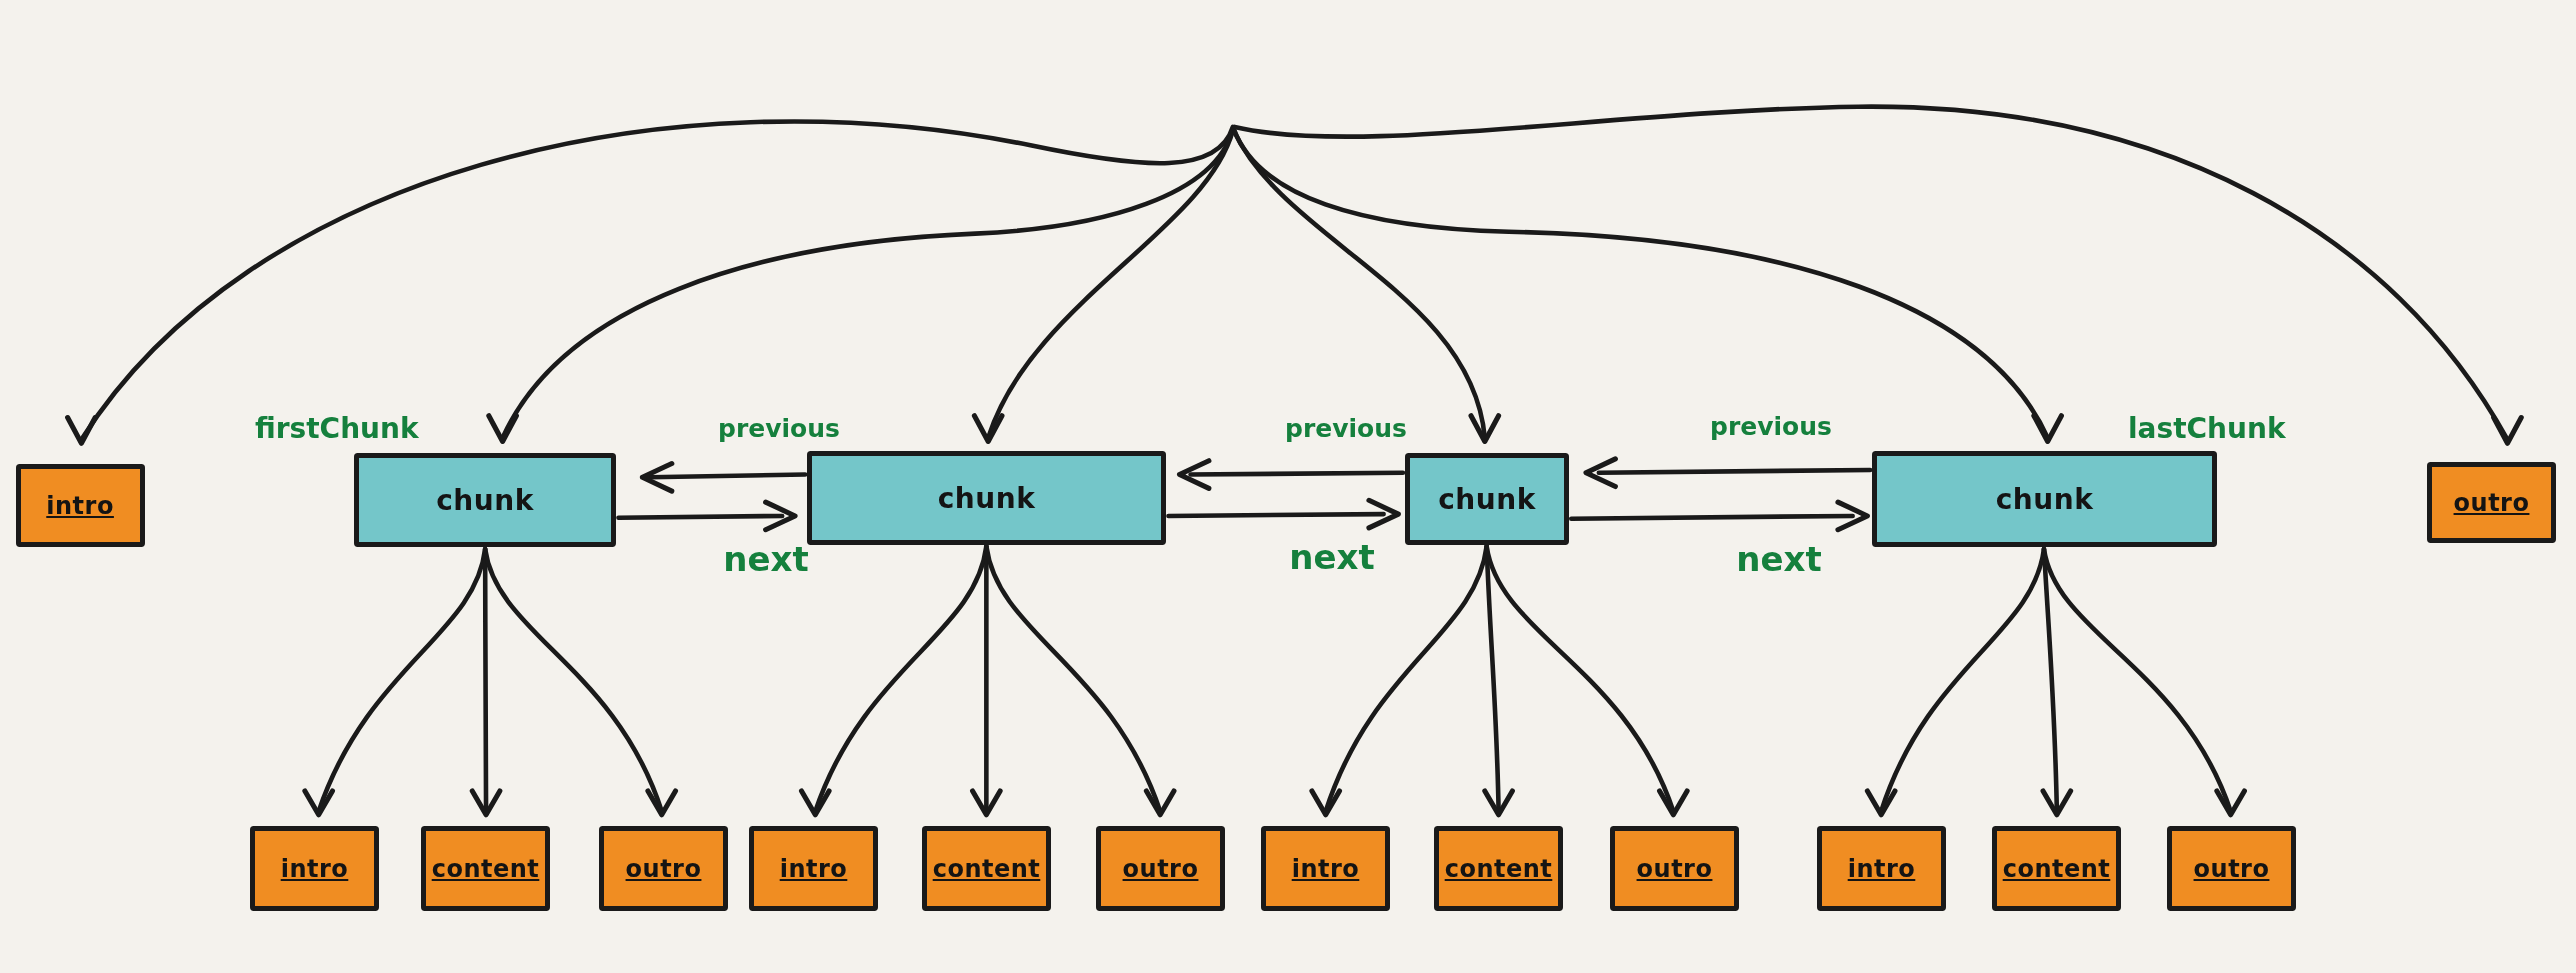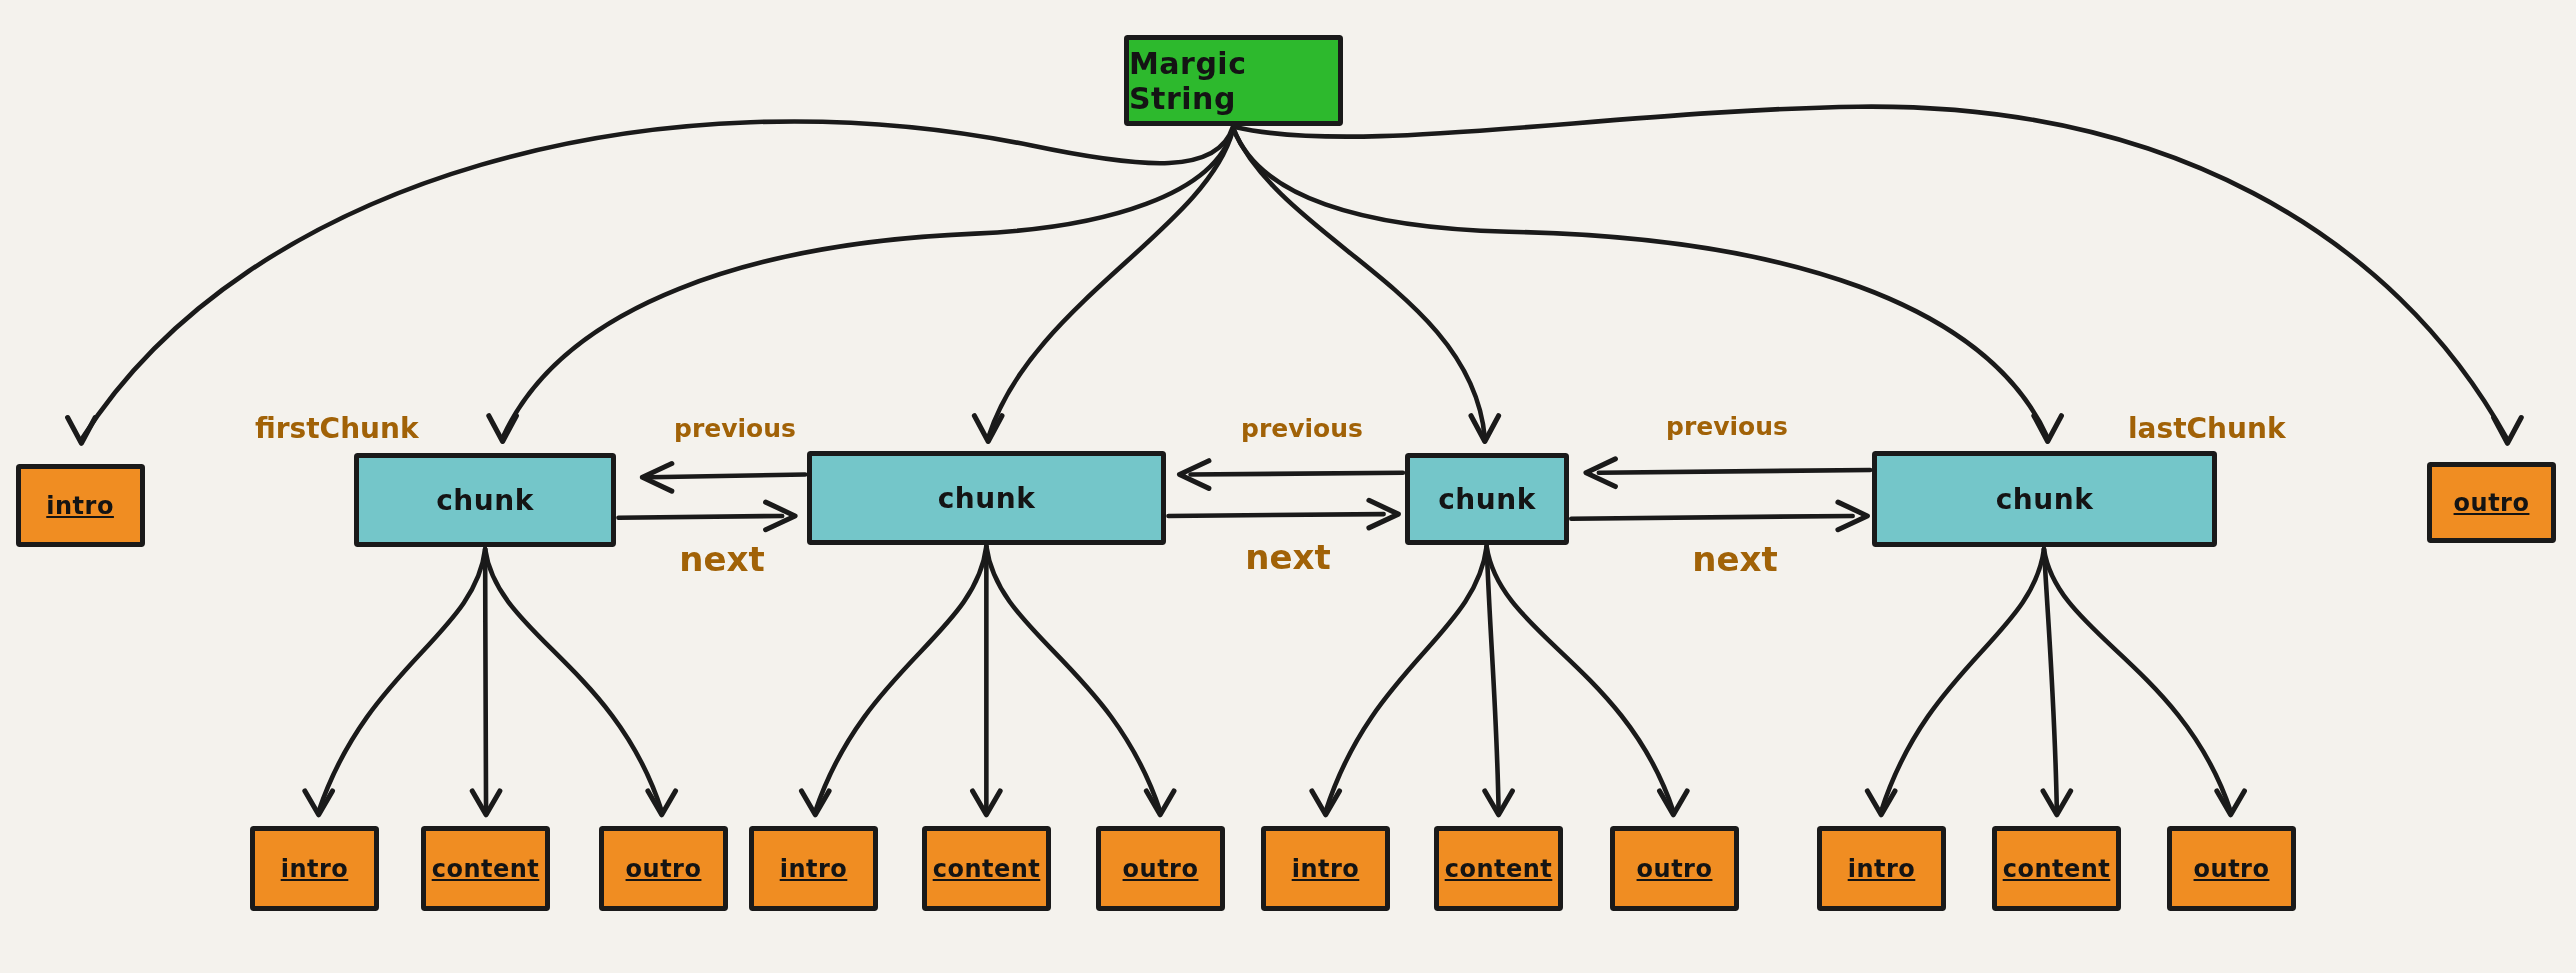--- a/index.html
+++ b/index.html
@@ -10,22 +10,22 @@
   .canvas{position:relative;width:2576px;height:973px;background:var(--bg);overflow:hidden;}
   .wires{position:absolute;left:0;top:0;}
   .wires path{fill:none;stroke:var(--stroke);stroke-width:5;stroke-linecap:round;stroke-linejoin:round;}
   .wires path.head{stroke-width:5.5;}
   .node{position:absolute;display:flex;align-items:center;justify-content:center;
         border:5.5px solid var(--stroke);border-radius:3.7px;box-sizing:border-box;
         color:#141414;font-weight:600;font-size:28px;letter-spacing:0.5px;}
   .green{background:var(--green);font-size:30px;}
   .teal{background:var(--teal);text-align:right;}
   .orange{background:var(--orange);font-size:24px;text-decoration:underline;}
-  .lbl{position:absolute;font-weight:700;color:#a16207;white-space:nowrap;}
-  .lbl.center{transform:translateX(-50%);}
+  .lbl{position:absolute;font-weight:700;color:#15803d;white-space:nowrap;}
+  .lbl.center{transform:translateX(-50%);margin-left:44px;}
   .ptr{font-size:28px;}
   .prev{font-size:25px;}
   .next{font-size:34px;text-align:center;}
 </style>
 </head>
 <body>
 
 <div class="canvas">
 
   <svg class="wires" width="2576" height="973" viewBox="0 0 2800 1058">
@@ -83,21 +83,20 @@
       <path class="head" d="M1246,860 L1261,886 L1276,860"></path>
       <path class="head" d="M1426,860 L1441,886 L1456,860"></path>
       <path class="head" d="M1614,860 L1629,886 L1644,860"></path>
       <path class="head" d="M1804,860 L1819,886 L1834,860"></path>
       <path class="head" d="M2030,860 L2045,886 L2060,860"></path>
       <path class="head" d="M2221,860 L2236,886 L2251,860"></path>
       <path class="head" d="M2410,860 L2425,886 L2440,860"></path>
     </g>
   </svg>
 
-  <div class="node green" style="left:1124px;top:35px;width:219px;height:91px;">Margic String</div>
 
   <div class="lbl ptr" style="left:255px;top:412px;">firstChunk</div>
   <div class="lbl ptr" style="left:2107px;top:412px;margin-left:21px;">lastChunk</div>
 
   <div class="node orange" style="left:15.6px;top:464px;width:129px;height:83px;">intro</div>
   <div class="node orange" style="left:2427px;top:462px;width:129px;height:81px;">outro</div>
 
   <div class="node teal" style="left:354px;top:453px;width:262px;height:94px;">chunk</div>
   <div class="node teal" style="left:807px;top:451px;width:359px;height:94px;">chunk</div>
   <div class="node teal" style="left:1405px;top:453px;width:164px;height:92px;">chunk</div>

